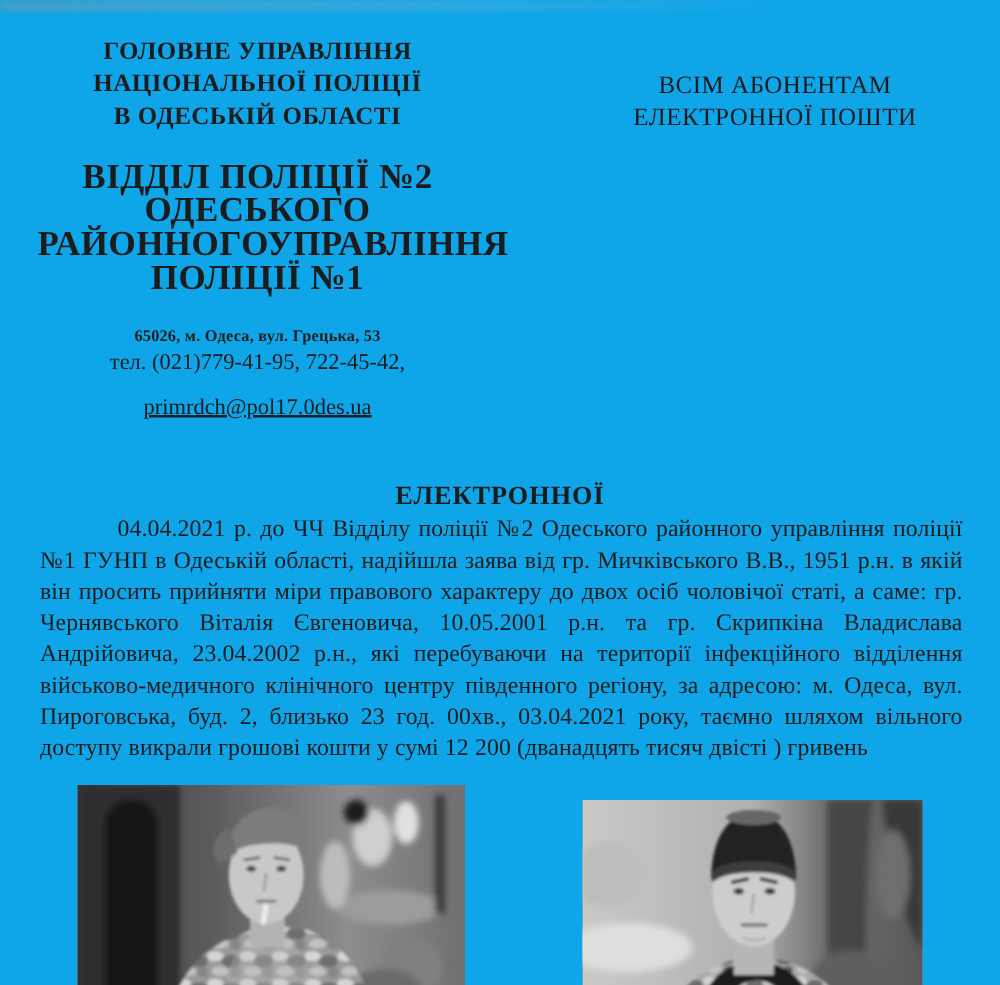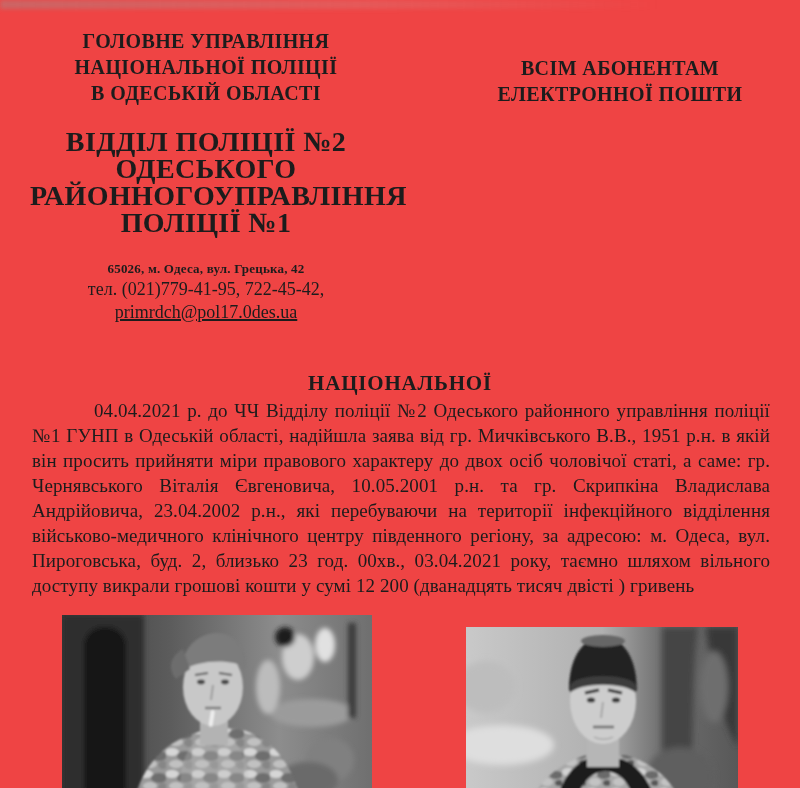--- a/index.html
+++ b/index.html
@@ -1,21 +1,21 @@
 <!DOCTYPE html>
 <html lang="uk"><head>
 <meta charset="utf-8">
 <style>
   * { margin: 0; padding: 0; box-sizing: border-box; }
   html, body { background: #ffffff; }
   .page {
     position: relative;
     width: 800px;
     height: 788px;
-    background: #ef4444;
+    background: #0ea5e9;
     overflow: hidden;
     font-family: "Liberation Serif", "DejaVu Serif", serif;
     color: #1c1c1c;
   }
   .scan-smudge {
     position: absolute;
     top: 0; left: 0;
     width: 660px; height: 9px;
     background: linear-gradient(to right,
       rgba(150,150,150,0.40), rgba(190,190,190,0.18) 55%, rgba(220,220,220,0.0));
@@ -53,37 +53,37 @@
     font-weight: bold;
     letter-spacing: 0.2px;
   }
   .org-phone {
     margin-top: 1px;
     font-size: 18px;
     line-height: 22px;
   }
   .org-email {
     display: inline-block;
-    margin-top: 1px;
+    margin-top: 14px;
     font-size: 18px;
     line-height: 22px;
     text-decoration: underline;
     text-decoration-thickness: 1.5px;
     color: #1c1c1c;
     cursor: pointer;
   }
   .recipient-col {
     width: 336px;
     margin-left: 70px;
     margin-top: 27px;
     text-align: center;
   }
   .recipient-text {
     font-size: 20px;
-    font-weight: bold;
+    font-weight: normal;
     line-height: 26px;
     letter-spacing: 0.4px;
   }
 
   .doc-title {
     margin-top: 48px;
     text-align: center;
     font-size: 21px;
     font-weight: bold;
     letter-spacing: 0.8px;
@@ -120,31 +120,31 @@
 
   <div class="header-row">
     <div class="org-col">
       <div class="org-name pre">ГОЛОВНЕ УПРАВЛІННЯ
 НАЦІОНАЛЬНОЇ ПОЛІЦІЇ
 В ОДЕСЬКІЙ ОБЛАСТІ</div>
       <div class="org-dept pre">ВІДДІЛ ПОЛІЦІЇ №2
 ОДЕСЬКОГО
 РАЙОННОГОУПРАВЛІННЯ
 ПОЛІЦІЇ №1</div>
-      <div class="org-address">65026, м. Одеса, вул. Грецька, 42</div>
+      <div class="org-address">65026, м. Одеса, вул. Грецька, 53</div>
       <div class="org-phone">тел. (021)779-41-95, 722-45-42,</div>
       <span class="org-email">primrdch@pol17.0des.ua</span>
     </div>
     <div class="recipient-col">
       <div class="recipient-text pre">ВСІМ АБОНЕНТАМ
 ЕЛЕКТРОННОЇ ПОШТИ</div>
     </div>
   </div>
 
-  <div class="doc-title">НАЦІОНАЛЬНОЇ</div>
+  <div class="doc-title">ЕЛЕКТРОННОЇ</div>
 
   <p class="doc-body">04.04.2021 р. до ЧЧ Відділу поліції №2 Одеського районного управління поліції №1 ГУНП в Одеській області, надійшла заява від гр. Мичківського В.В., 1951 р.н. в якій він просить прийняти міри правового характеру до двох осіб чоловічої статі, а саме: гр. Чернявського Віталія Євгеновича, 10.05.2001 р.н. та гр. Скрипкіна Владислава Андрійовича, 23.04.2002 р.н., які перебуваючи на території інфекційного відділення військово-медичного клінічного центру південного регіону, за адресою: м. Одеса, вул. Пироговська, буд. 2, близько 23 год. 00хв., 03.04.2021 року, таємно шляхом вільного доступу викрали грошові кошти у сумі 12 200 (дванадцять тисяч двісті ) гривень</p>
 
   <div class="photos-row">
 
     <figure class="photo photo-1" aria-label="чорно-біле фото: чоловік у кепці козирком назад, камуфляжна куртка, сигарета">
       <svg viewBox="0 0 310 200" preserveAspectRatio="none" role="img">
         <defs>
           <linearGradient id="lbg" x1="0" y1="0" x2="1" y2="0">
             <stop offset="0" stop-color="#3a3a3a"></stop>

